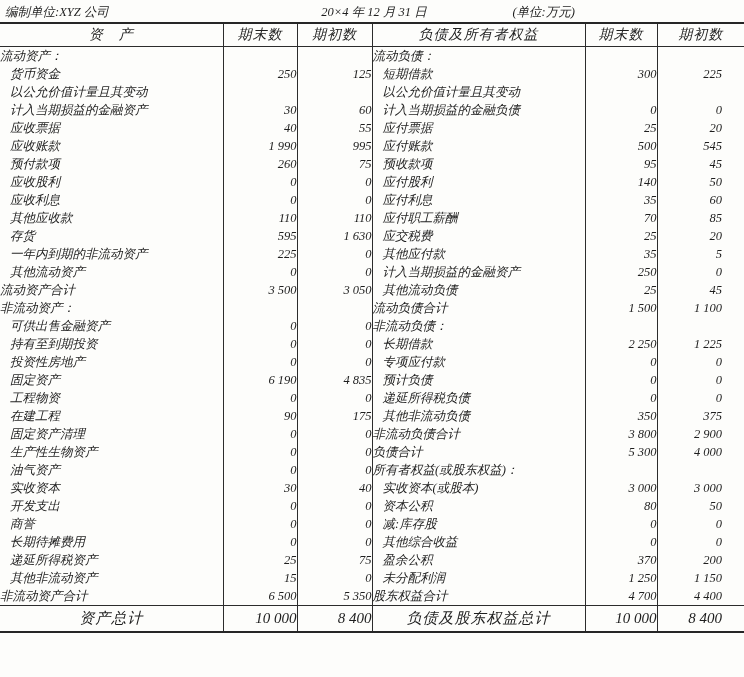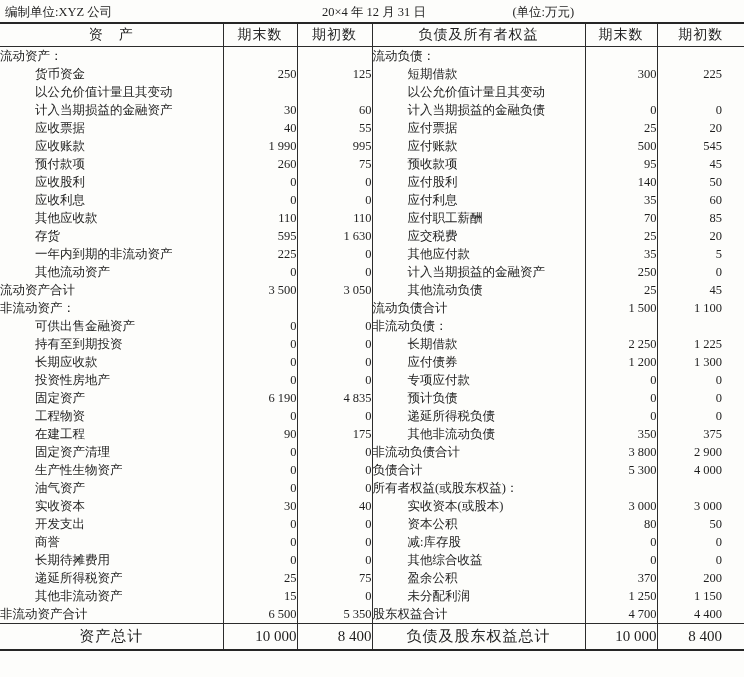--- a/index.html
+++ b/index.html
@@ -3,21 +3,21 @@
 <meta charset="utf-8">
 <style>
   html, body { margin: 0; padding: 0; }
   body {
     width: 744px; height: 677px;
     background: #fdfdfb;
     color: #1e1e1e;
     font-family: "Liberation Serif", "DejaVu Serif", serif;
     overflow: hidden;
   }
-  .page { width: 744px; height: 509px; box-sizing: border-box; }
+  .page { width: 744px; height: 509px; box-sizing: border-box; font-style: italic; }
 
   .topline {
     display: flex;
     align-items: baseline;
     padding: 5px 1px 3px 5px;
     font-size: 12.5px;
     line-height: 14px;
   }
   .topline .left  { flex: 1; text-align: left; }
   .topline .mid   { flex: 1.2; text-align: center; }
@@ -42,21 +42,21 @@
   thead th {
     height: 22px;
     border-bottom: 1px solid #2c2c2c;
     font-size: 14px;
     text-align: center;
     letter-spacing: 1px;
   }
 
   tbody td { height: 18px; font-size: 12.5px; line-height: 18px; }
   td.label { text-align: left; padding-left: 10px; }
-  td.label.ind { padding-left: 35px; }
+  td.label.ind { padding-left: 10px; }
   td.num { text-align: right; padding-right: 13px; }
   td.num.last { padding-right: 22px; }
 
   tfoot td {
     height: 25px;
     border-top: 1px solid #2c2c2c;
     font-size: 15px;
     line-height: 25px;
   }
   tfoot td.tc { text-align: center; letter-spacing: 1px; }
@@ -222,28 +222,20 @@
         </tr>
         <tr>
           <td class="label ind">持有至到期投资</td>
           <td class="num">0</td>
           <td class="num">0</td>
           <td class="label ind">长期借款</td>
           <td class="num">2 250</td>
           <td class="num last">1 225</td>
         </tr>
         <tr>
-          <td class="label ind">长期应收款</td>
-          <td class="num">0</td>
-          <td class="num">0</td>
-          <td class="label ind">应付债券</td>
-          <td class="num">1 200</td>
-          <td class="num last">1 300</td>
-        </tr>
-        <tr>
           <td class="label ind">投资性房地产</td>
           <td class="num">0</td>
           <td class="num">0</td>
           <td class="label ind">专项应付款</td>
           <td class="num">0</td>
           <td class="num last">0</td>
         </tr>
         <tr>
           <td class="label ind">固定资产</td>
           <td class="num">6 190</td>

